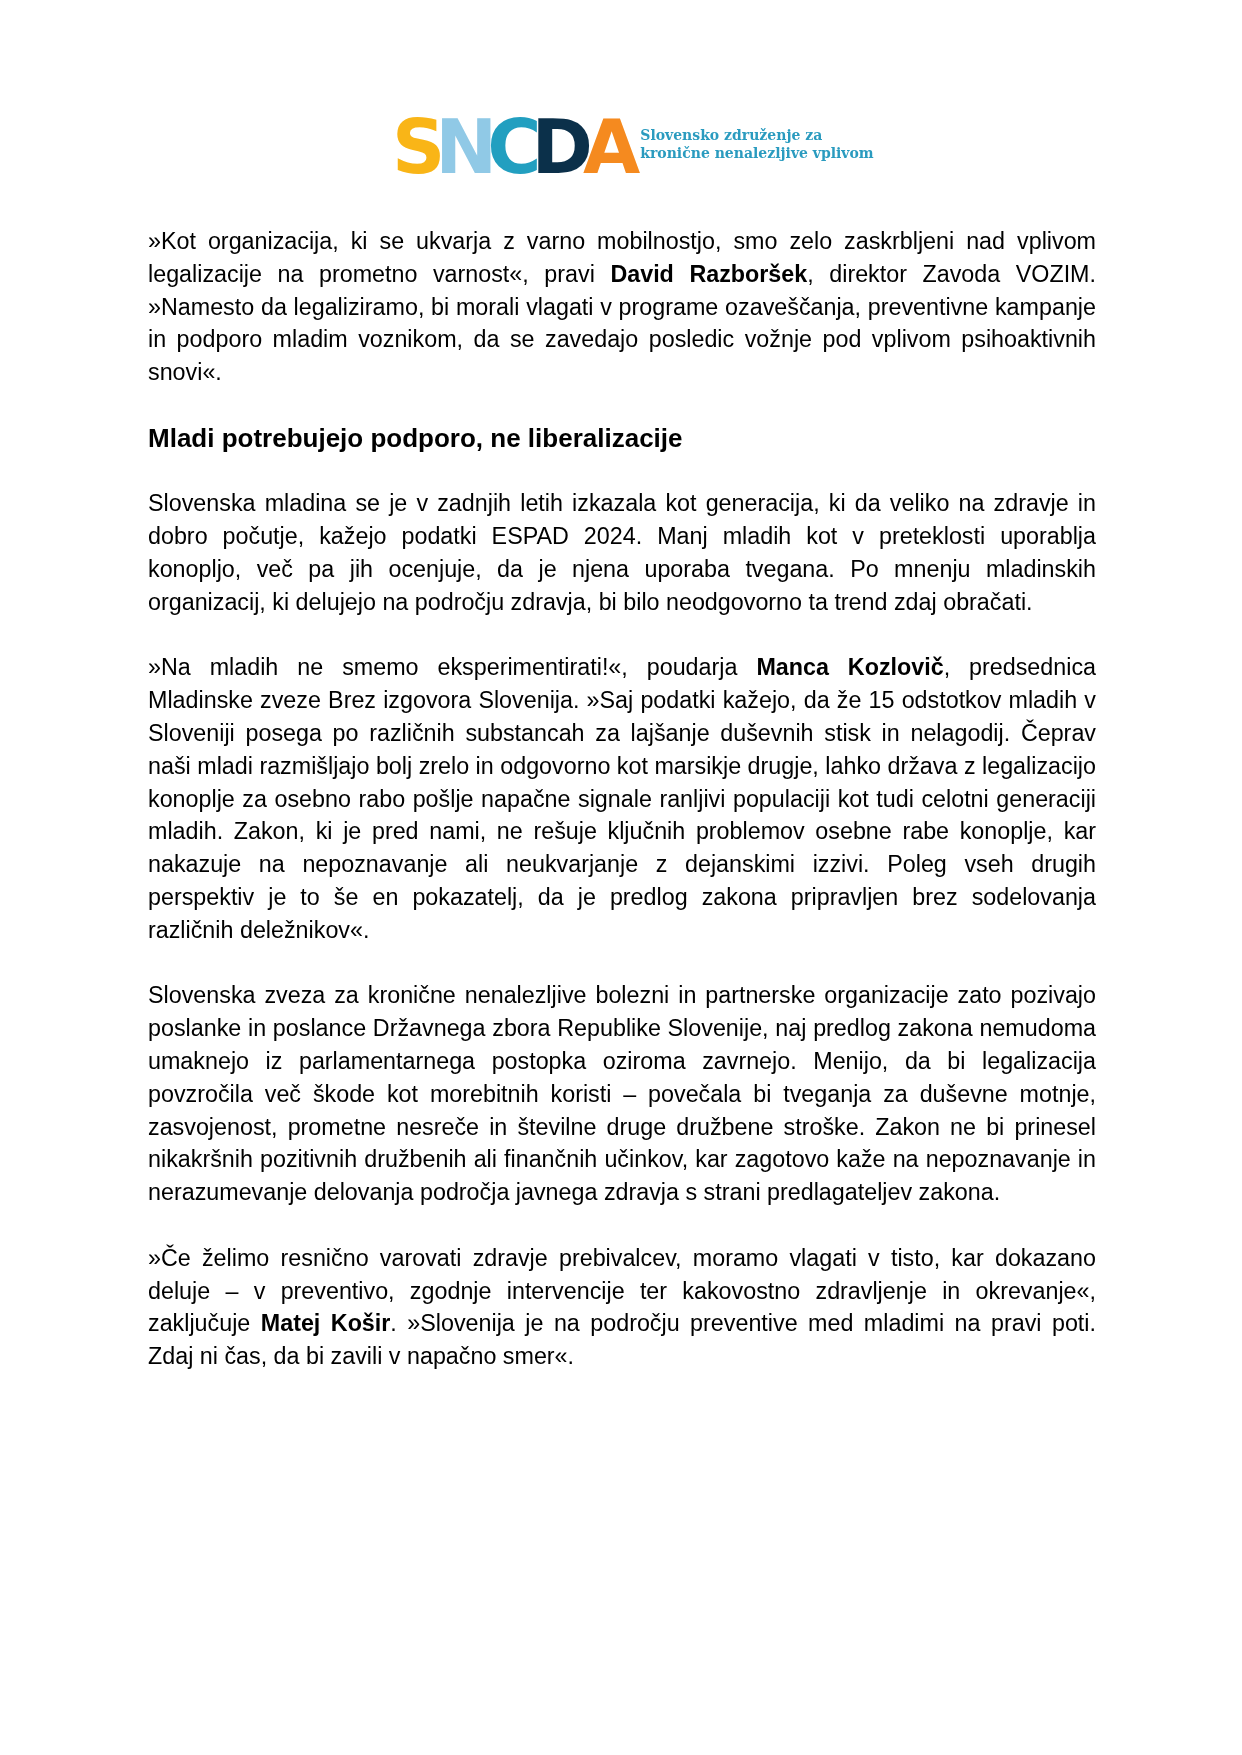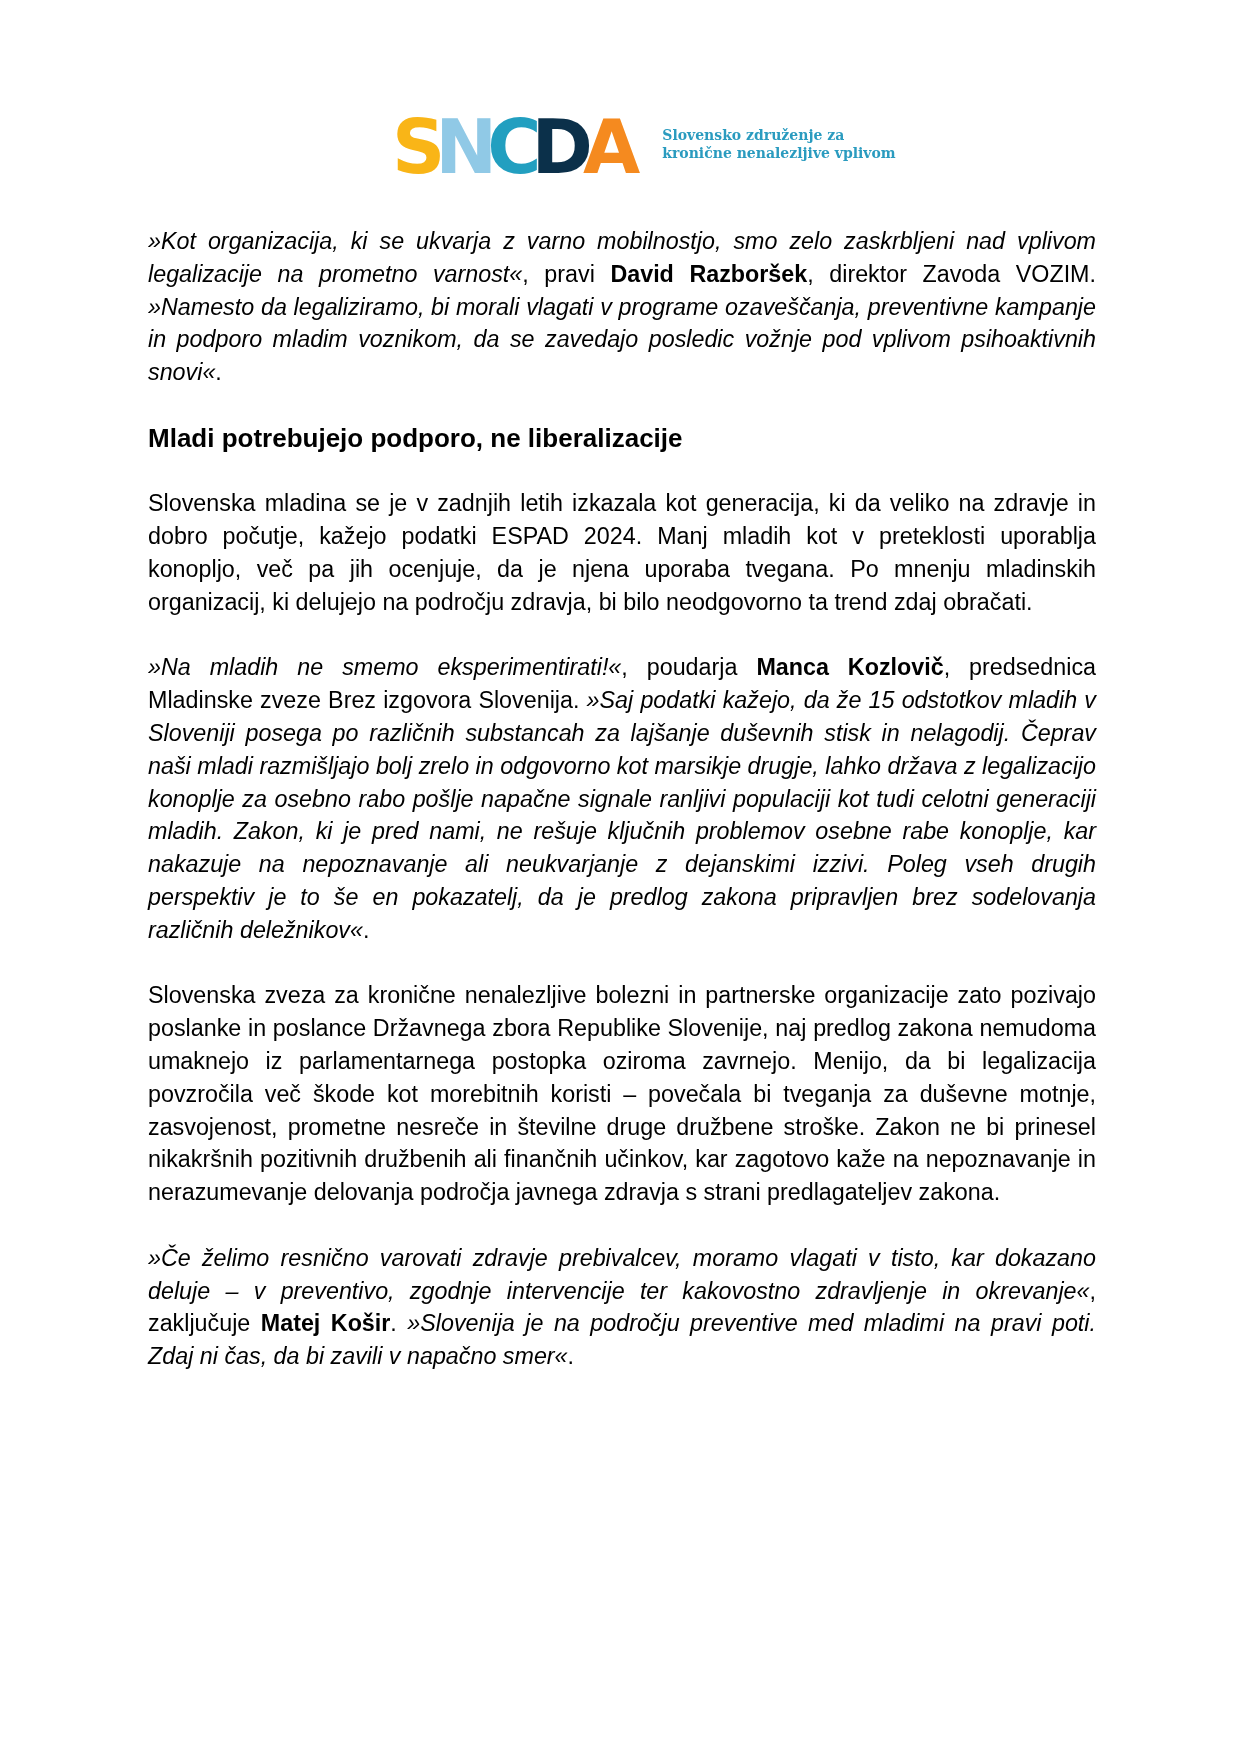--- a/index.html
+++ b/index.html
@@ -43,21 +43,20 @@
       line-height: 66px;
       letter-spacing: -10px;
       display: inline-block;
     }
     .logo-letter.s { color: #F9B517; }
     .logo-letter.n { color: #90C9E6; }
     .logo-letter.c { color: #229FC0; }
     .logo-letter.d { color: #0B304A; }
     .logo-letter.a { color: #F58A1F; letter-spacing: 0; }
     .logo-text {
-      margin-left: 22px;
       font-family: "DejaVu Serif", serif;
       font-size: 14px;
       line-height: 18px;
       color: #2A9BBF;
       font-weight: bold;
       margin-top: -6px;
     }
     .logo-text div { white-space: nowrap; }
 
     
@@ -66,21 +65,21 @@
       left: 148px;
       top: 225px;
       width: 948px;
     }
     .para {
       font-size: 23.3px;
       line-height: 32.8px;
       text-align: justify;
       margin: 0 0 32.8px 0;
     }
-    .para .q { font-style: italic; }
+    .para .q { }
     .para .b { font-weight: bold; }
     .heading {
       font-size: 26px;
       line-height: 32.8px;
       font-weight: bold;
       margin: 0 0 32.8px 0;
     }
   </style>
 </head>
 <body>

